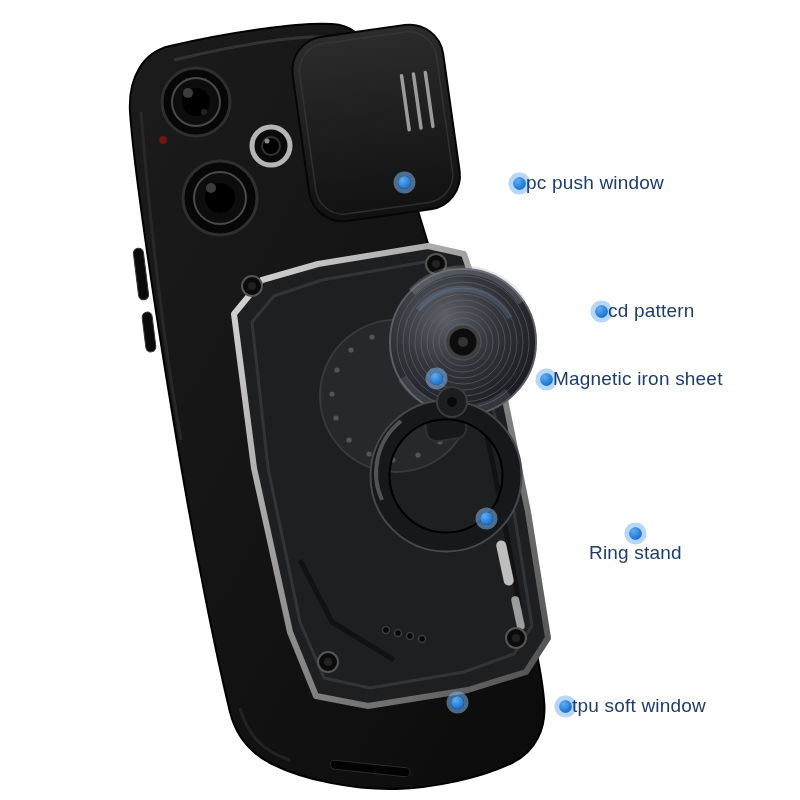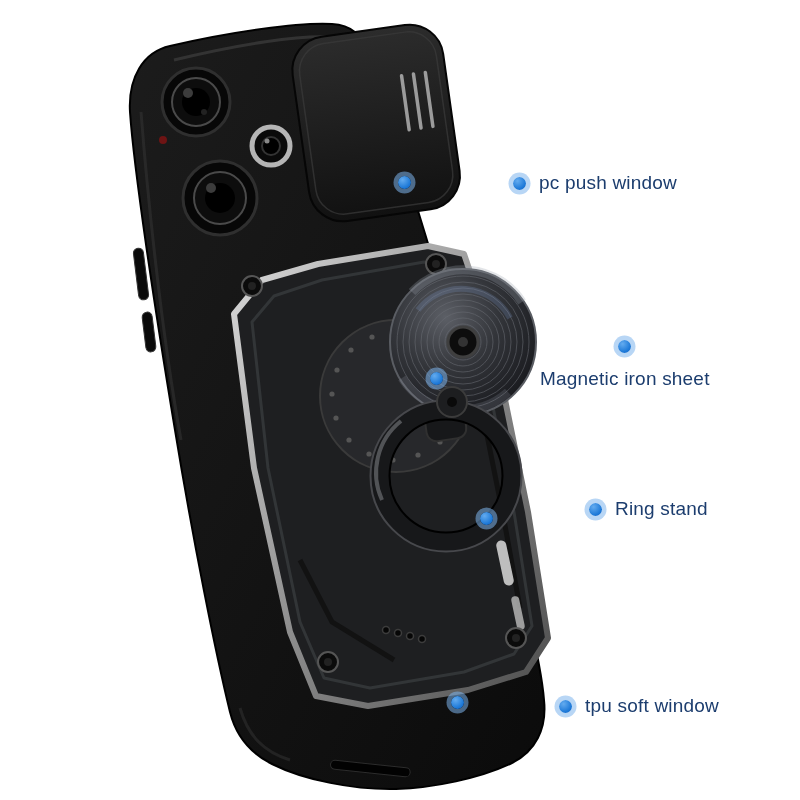--- a/index.html
+++ b/index.html
@@ -7,41 +7,41 @@
     --halo:rgba(125,180,236,.55);
     --label-color:#1c3d6e;
     --bg:#ffffff;
   }
   *{box-sizing:border-box;margin:0;padding:0;}
   html,body{width:800px;height:800px;background:var(--bg);}
   body{font-family:"Liberation Sans", sans-serif;}
   .stage{position:relative;width:800px;height:800px;background:var(--bg);overflow:hidden;}
   .stage svg{position:absolute;left:0;top:0;}
   .callout{
-    position:absolute;display:flex;align-items:center;gap:13px;height:26px;justify-content:flex-end;
+    position:absolute;display:flex;align-items:center;height:26px;
   }
   .dot{
     width:13px;height:13px;border-radius:50%;flex:0 0 13px;
     background:radial-gradient(circle at 35% 30%, #63abef 0%, #1d79d8 65%, #125ec0 100%);
     box-shadow:0 0 0 4.5px var(--halo);
   }
   .callout .label{
     font-size:19px;line-height:26px;color:var(--label-color);
     white-space:nowrap;letter-spacing:.2px;font-weight:400;
   }
   .marker{
     position:absolute;width:13px;height:13px;border-radius:50%;
     background:radial-gradient(circle at 35% 30%, #63abef 0%, #1d79d8 65%, #125ec0 100%);
     box-shadow:0 0 0 4.5px var(--halo);
   }
   
   .co-push{left:513px;top:170px;}
   .co-cd{left:595px;top:298px;}
-  .co-mag{left:540px;top:366px;flex-direction:column;}
-  .co-ring{left:589px;top:496px;}
+  .co-mag{left:540px;top:366px;}
+  .co-ring{left:589px;top:527px;flex-direction:column;}
   .co-tpu{left:559px;top:693px;}
   .mk-push{left:398px;top:176px;}
   .mk-mag{left:430px;top:372px;}
   .mk-ring{left:480px;top:512px;}
   .mk-tpu{left:451px;top:696px;}
 </style>
 </head>
 <body>
 
 <div class="stage">
@@ -208,20 +208,24 @@
 
   <span class="marker mk-push"></span>
   <span class="marker mk-mag"></span>
   <span class="marker mk-ring"></span>
   <span class="marker mk-tpu"></span>
 
   <div class="callout co-push">
     <span class="dot"></span>
     <span class="label">pc push window</span>
   </div>
+  <div class="callout co-cd">
+    <span class="dot"></span>
+    <span class="label">cd pattern</span>
+  </div>
   <div class="callout co-mag">
     <span class="dot"></span>
     <span class="label">Magnetic iron sheet</span>
   </div>
   <div class="callout co-ring">
     <span class="dot"></span>
     <span class="label">Ring stand</span>
   </div>
   <div class="callout co-tpu">
     <span class="dot"></span>

